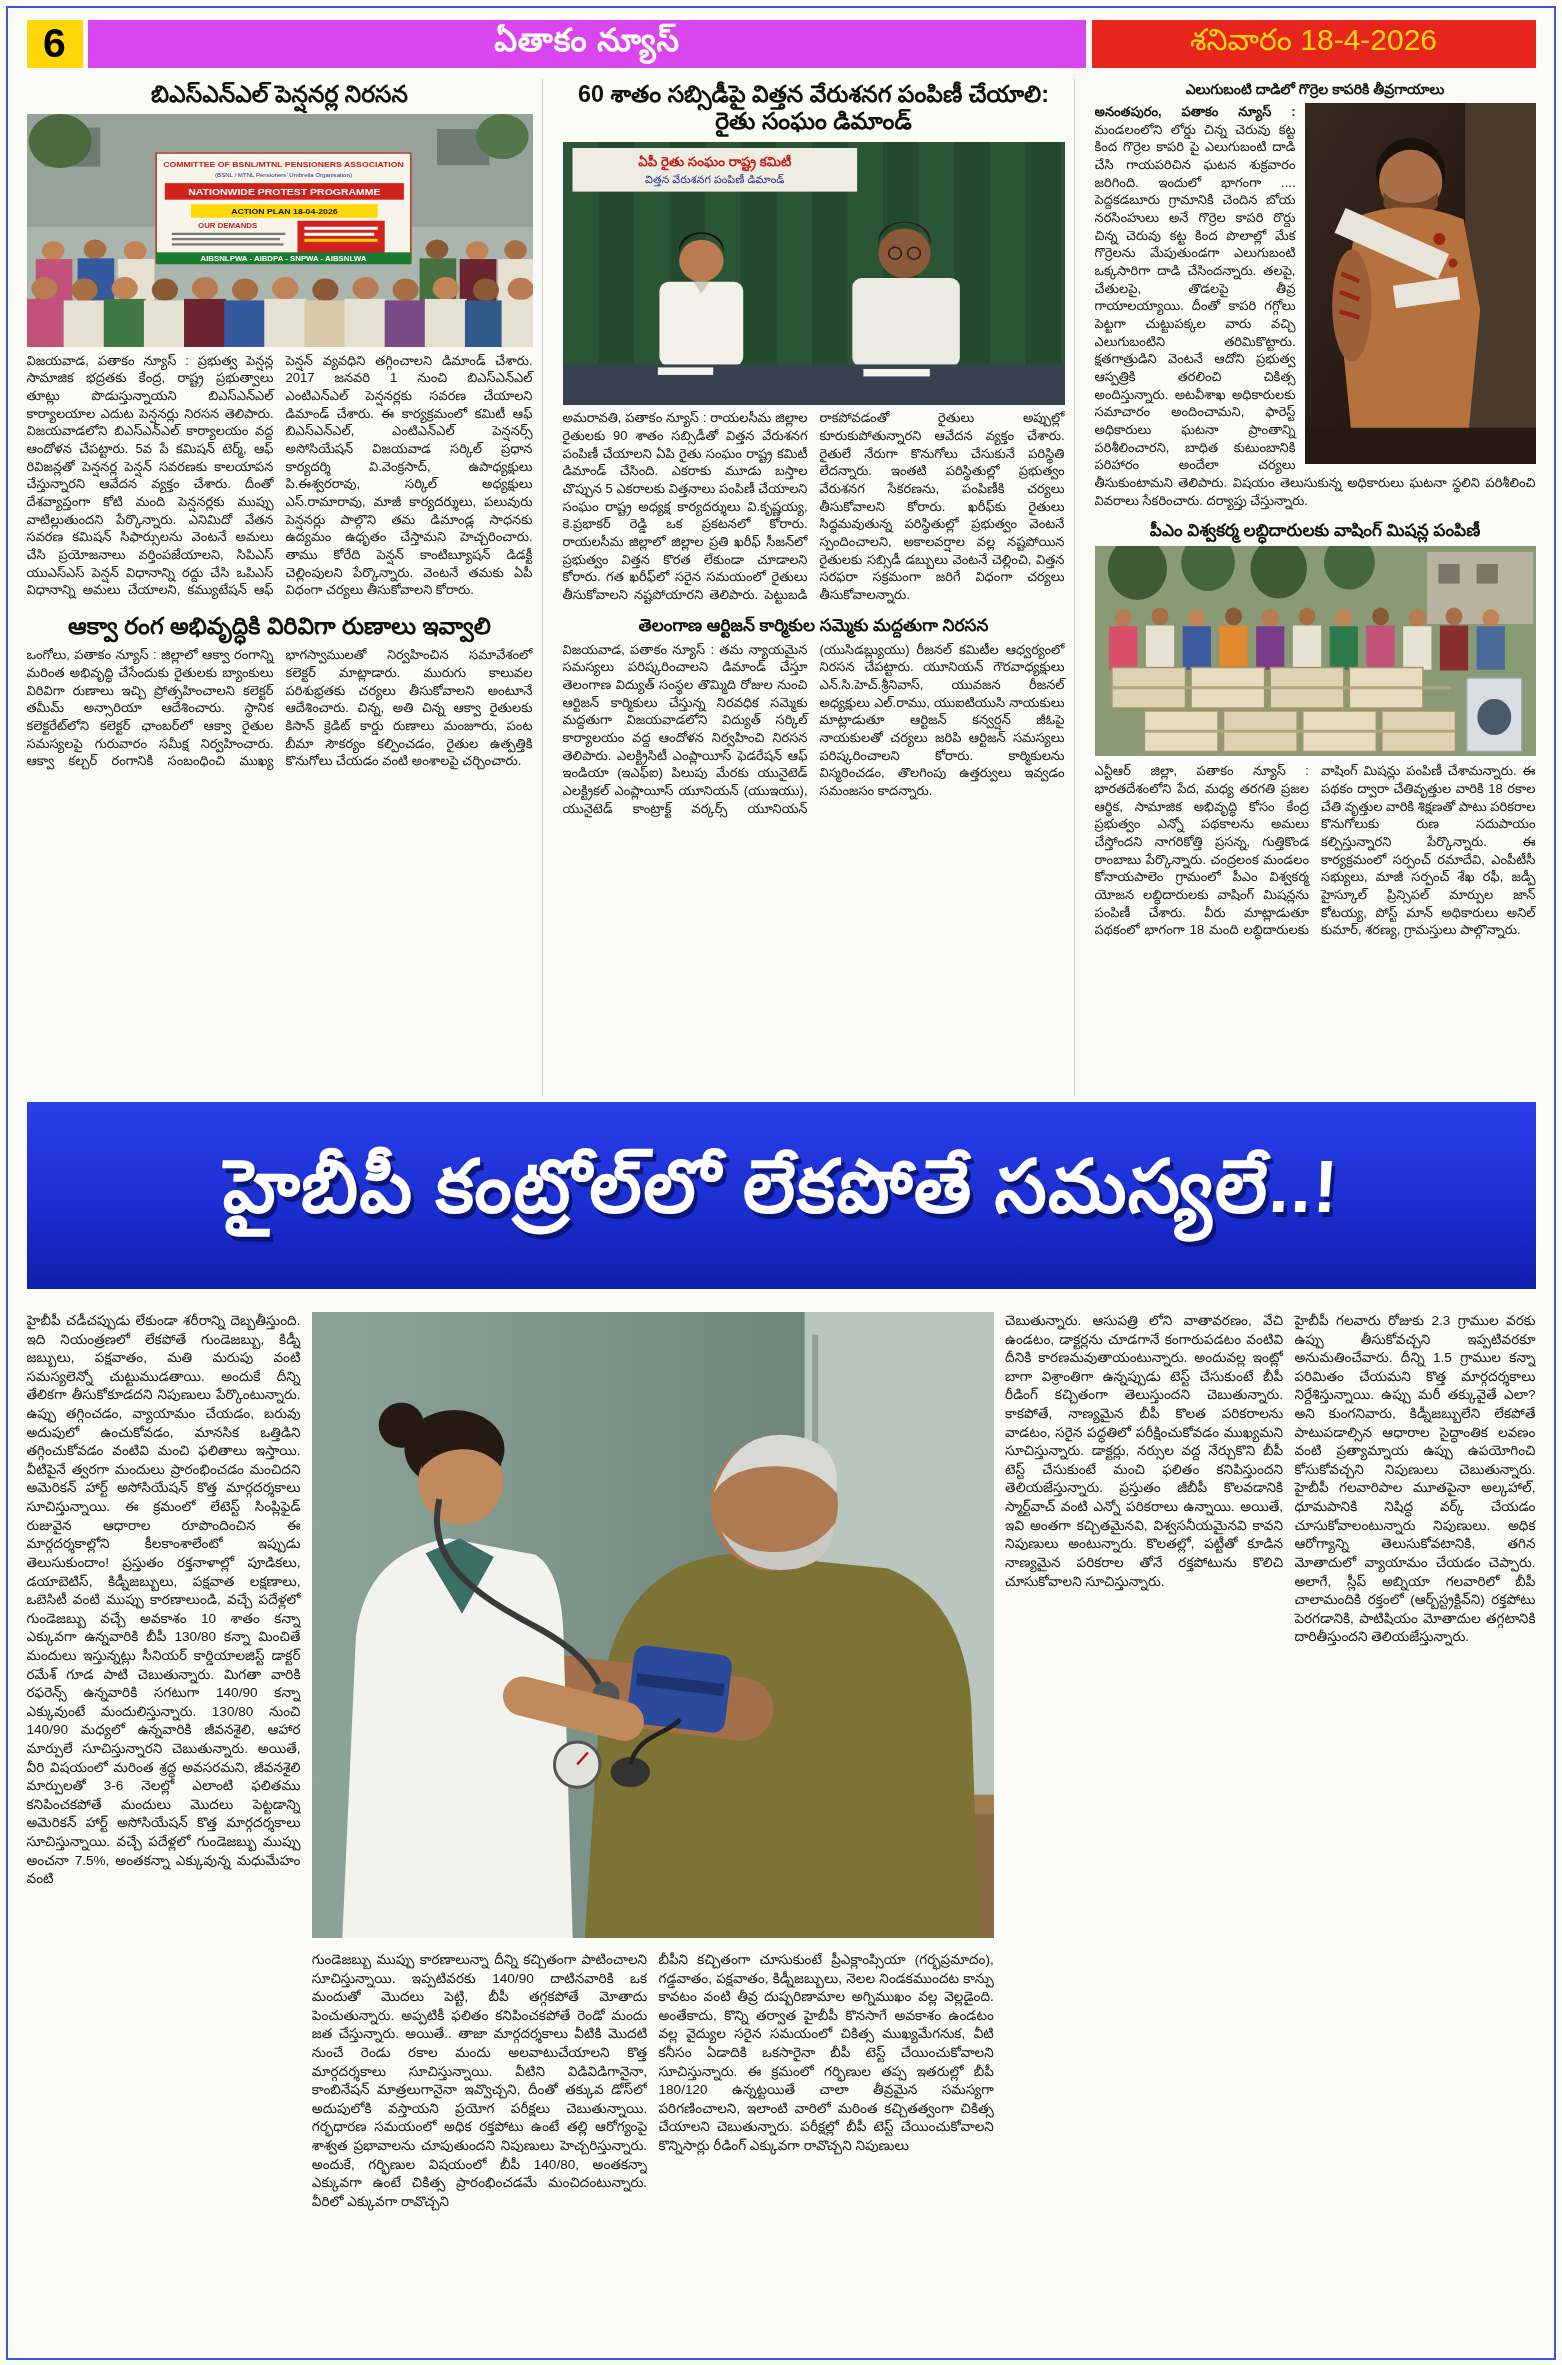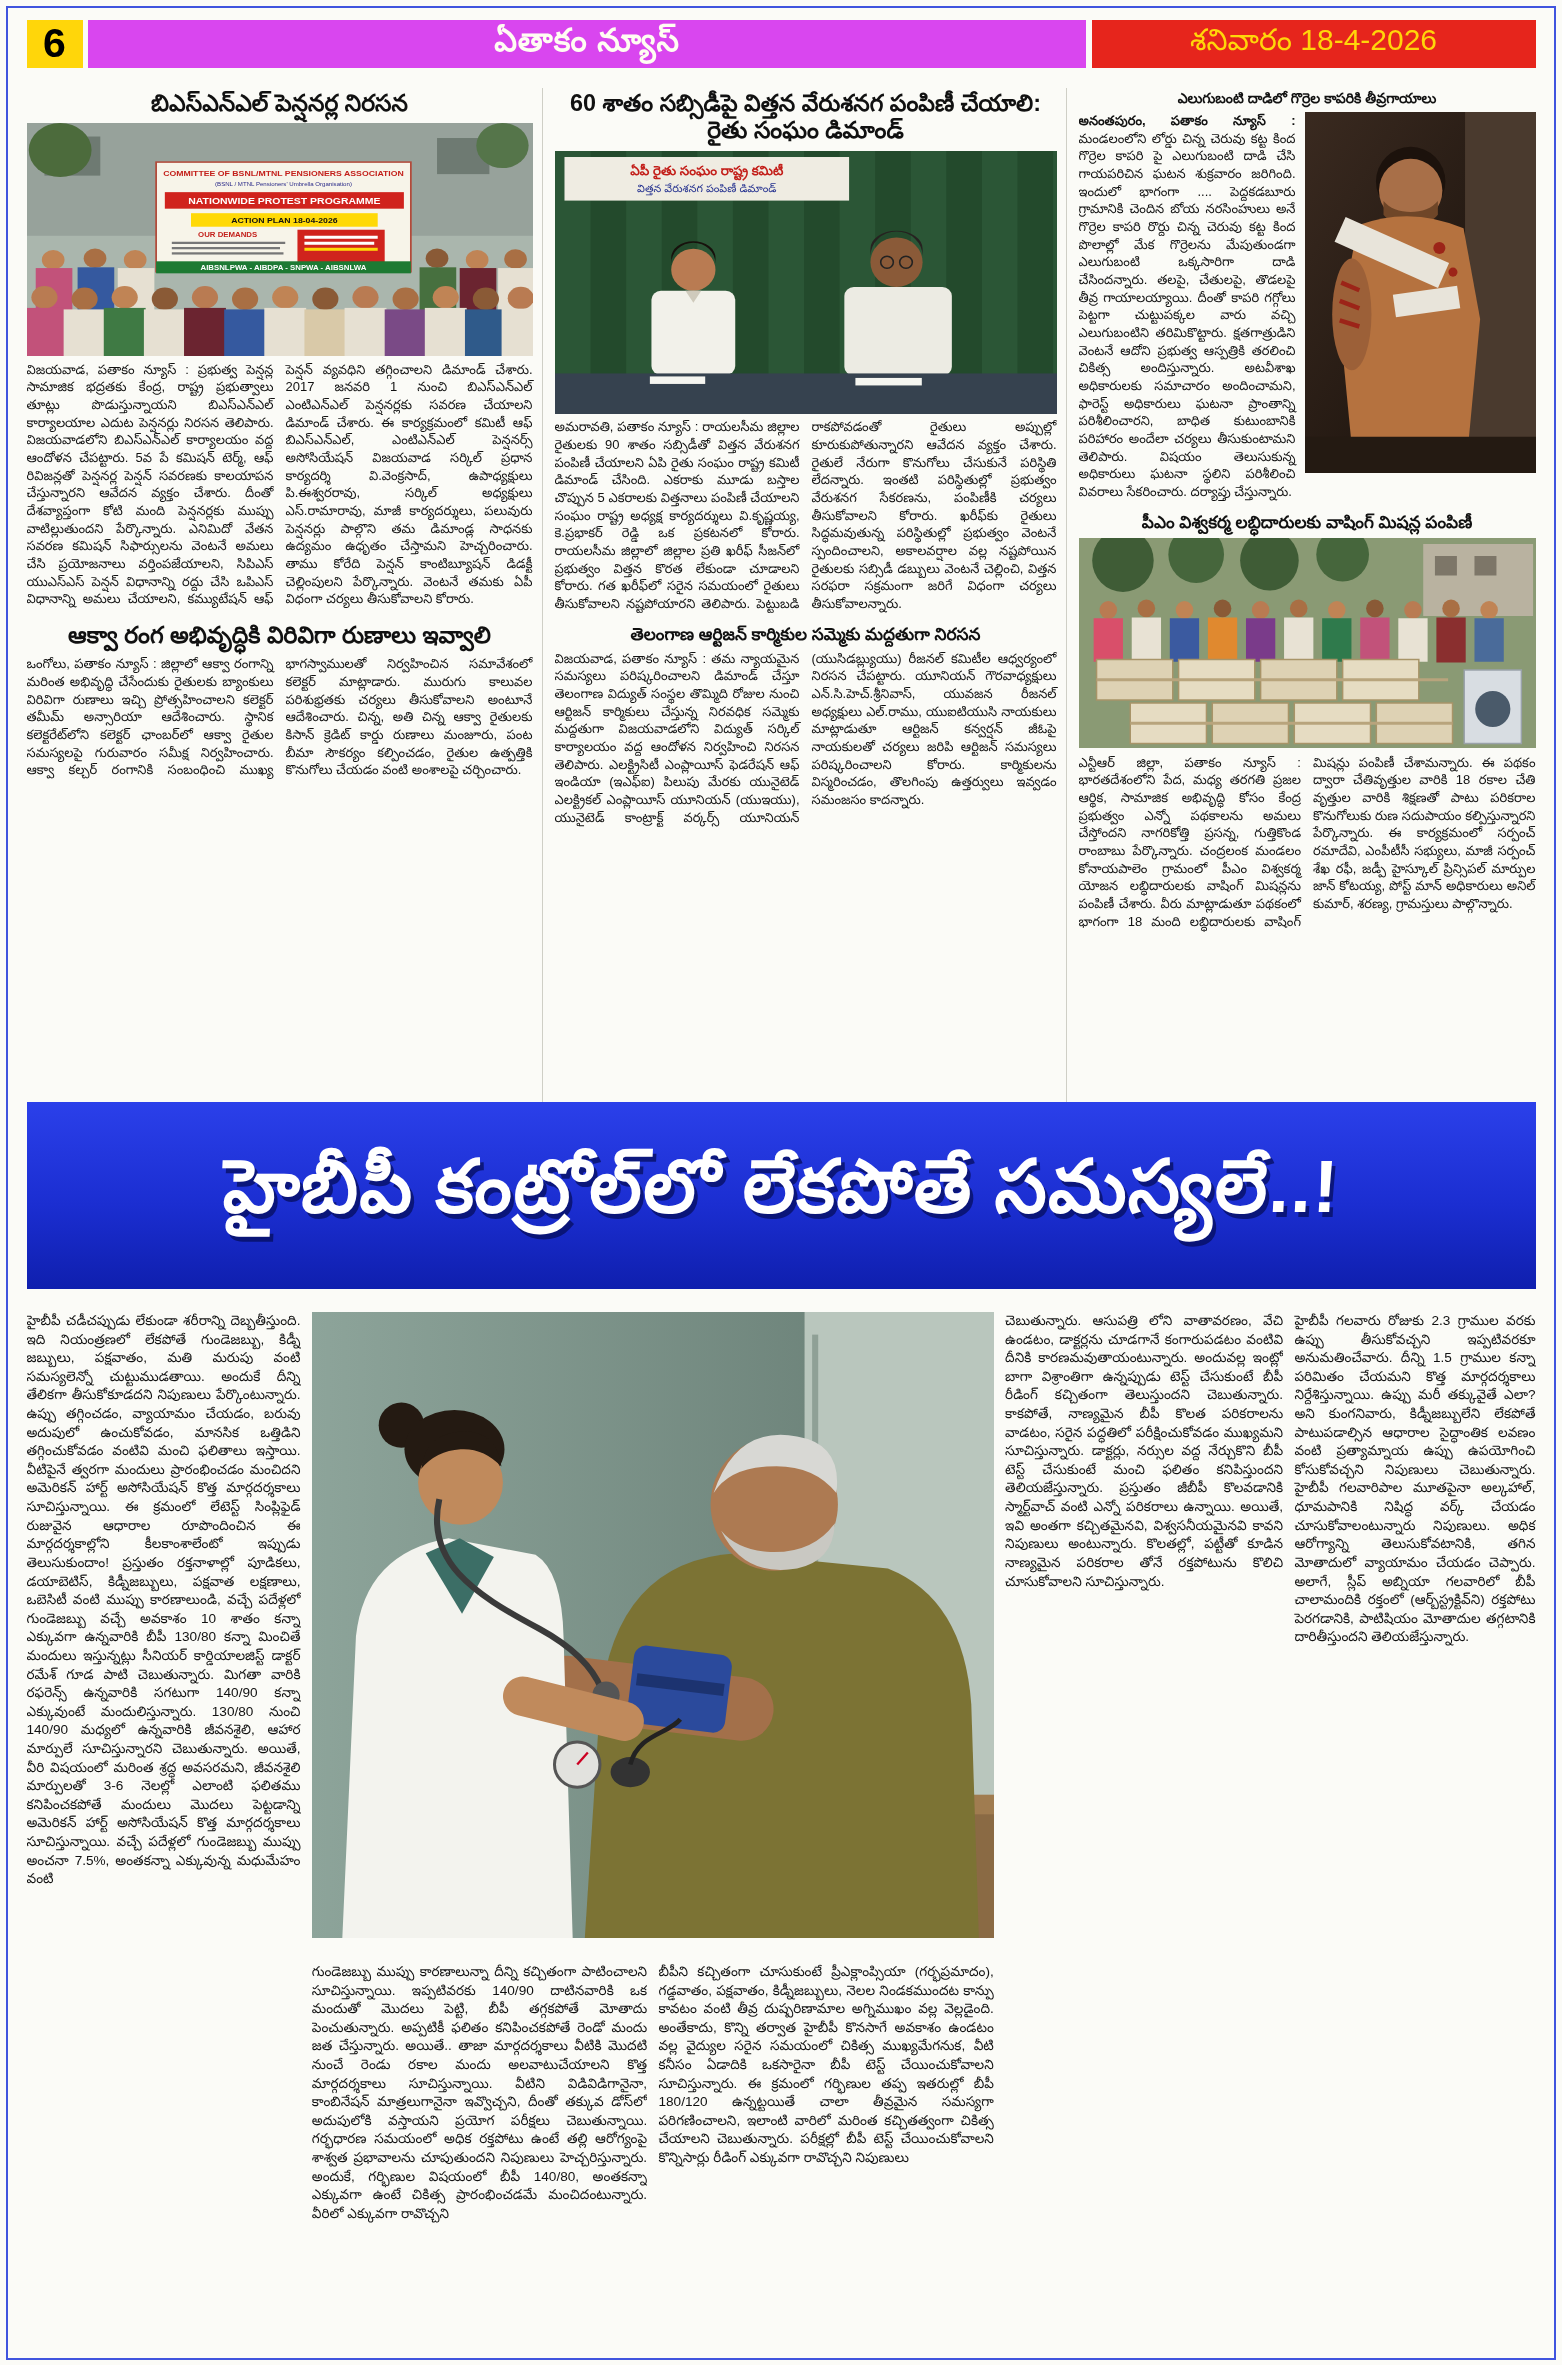--- a/index.html
+++ b/index.html
@@ -10,21 +10,21 @@
   
   .topbar{position:absolute;left:26.5px;right:26.5px;top:19.7px;height:48px;display:flex;gap:5.3px;z-index:2;}
   .pagenum{width:56px;background:#ffd60a;color:#000;font-weight:bold;font-size:41px;
            display:flex;align-items:center;justify-content:center;}
   .masthead{flex:1;background:#d946ef;color:#fffdf2;font-weight:bold;font-size:32px;
             display:flex;align-items:center;justify-content:center;letter-spacing:0.8px;}
   .datebar{width:444px;background:#e6251c;color:#ffd60a;font-weight:normal;font-size:30px;
            display:flex;align-items:center;justify-content:center;}
 
   
-  .top-grid{position:absolute;left:26.5px;right:26.5px;top:79px;height:1017px;display:flex;gap:12px;margin-top:9px;}
+  .top-grid{position:absolute;left:26.5px;right:26.5px;top:79px;height:1017px;display:flex;gap:20px;}
   .tcol{overflow:hidden;position:relative;}
   .tcol1{width:506px;border-right:0.8px solid #cfcfc6;padding-right:9px;}
   .tcol2{width:502px;border-right:0.8px solid #cfcfc6;padding-right:9px;}
   .tcol3{flex:1;}
   .headline{font-weight:bold;text-align:center;margin:1.5px 0 6px 0;line-height:1.18;}
   .h-big{font-size:23.4px;}
   .h-mid{font-size:14px;}
   .body{font-size:13px;line-height:1.36;text-align:justify;margin:4.5px 0 0 0;}
   .two-col{column-count:2;column-gap:12px;}
   .photo{display:block;width:100%;}
@@ -42,21 +42,21 @@
   .banner-text{color:#ffffff;font-weight:bold;font-size:74px;letter-spacing:1.5px;
                text-shadow:3.8px 4.5px 0 rgba(6,14,92,.75);transform:skewX(-3deg);white-space:nowrap;}
 
   
   .bottom{position:absolute;left:26.5px;right:26.5px;top:1312px;bottom:16.6px;display:flex;gap:11.3px;}
   .bcol{overflow:hidden;}
   .btxt{font-size:13.6px;line-height:1.37;text-align:justify;margin:0;}
   .bcol1{width:274px;}
   .bmid{width:682px;display:flex;flex-direction:column;}
   .ph5{height:626px;}
-  .bsub{display:flex;gap:11.3px;margin-top:25px;flex:1;overflow:hidden;justify-content:center;}
+  .bsub{display:flex;gap:11.3px;margin-top:13px;flex:1;overflow:hidden;justify-content:center;}
   .bsub .sub{flex:1;overflow:hidden;}
   .bcol4{width:278px;}
   .bcol5{flex:1;}
 
   svg text{font-family:"Liberation Sans",sans-serif;}
 </style>
 </head>
 <body>
 
 <div class="page">

